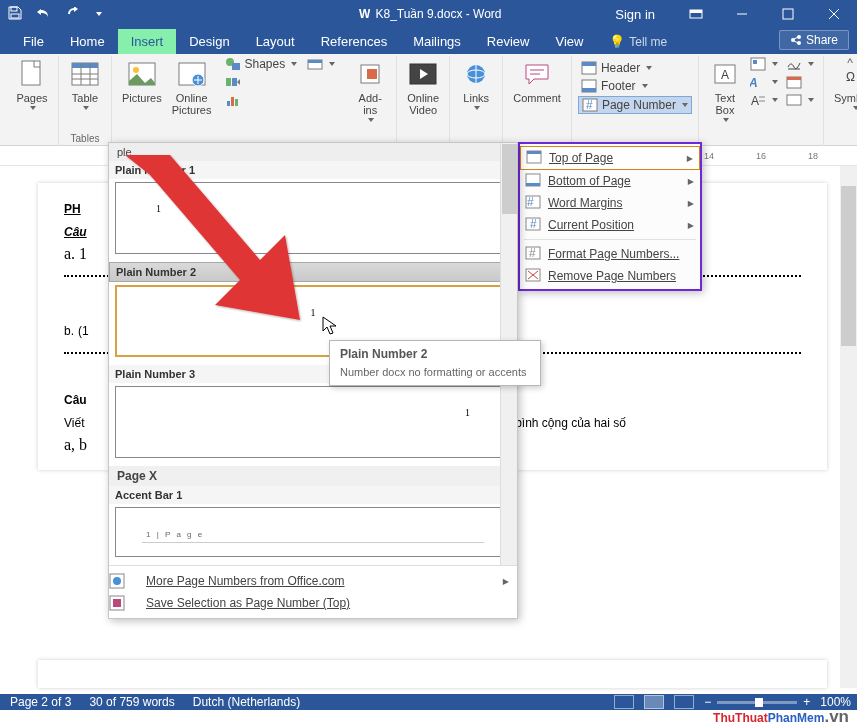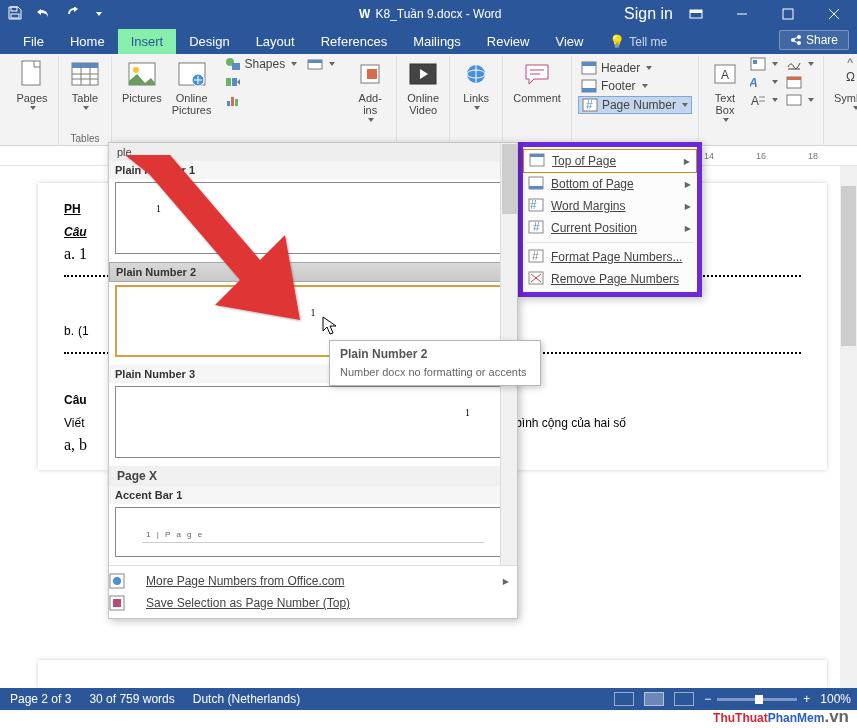--- a/index.html
+++ b/index.html
@@ -2,21 +2,21 @@
 <html><head>
 <meta charset="utf-8">
 <style>
 *{box-sizing:border-box;margin:0;padding:0;font-family:"Segoe UI",Tahoma,sans-serif;font-size:12px;-webkit-font-smoothing:antialiased}
 body{background:#fff;width:857px;height:728px;overflow:hidden;position:relative}
 .titlebar{background:#2b579a;height:28px;display:flex;align-items:center;color:#fff;position:relative}
 .qat{display:flex;align-items:center;padding-left:8px;gap:14px}
 .qat span{color:#fff;font-size:13px}
 .titlebar-center{position:absolute;left:50%;transform:translateX(-50%);display:flex;align-items:center;gap:6px;font-size:12px}
 .titlebar-right{position:absolute;right:0;display:flex;align-items:center;gap:0}
-.signin{font-size:16px}
+.signin{margin-right:18px;font-size:13px}
 .winbtn{width:46px;height:28px;display:flex;align-items:center;justify-content:center;color:#fff}
 .tabs{background:#2b579a;height:26px;display:flex;align-items:flex-end;padding-left:10px;position:relative}
 .tab{color:#fff;padding:5px 13px;font-size:13px;position:relative}
 .tab.active{background:#86efac;color:#2b579a;border-radius:0}
 .tab.tell{color:#cdd9eb}
 .share{position:absolute;right:8px;top:2px;background:rgba(255,255,255,.1);color:#fff;padding:2px 10px;font-size:12px;border:1px solid rgba(255,255,255,.3);border-radius:2px;display:flex;align-items:center;gap:4px}
 .ribbon{background:#f3f3f3;height:92px;border-bottom:1px solid #d4d4d4;display:flex;padding:2px 0 0 6px;position:relative}
 .rgroup{display:flex;flex-direction:column;align-items:center;padding:0 6px;border-right:1px solid #e1e1e1;height:90px;justify-content:space-between}
 .rgroup-top{display:flex;gap:2px;align-items:flex-start;flex:1}
 .rgroup-label{font-size:10px;color:#666;padding-bottom:2px}
@@ -40,32 +40,32 @@
 .gal-item-hdr.sel{background:linear-gradient(#d9d9d9,#c9c9c9);border:1px solid #a7a7a7}
 .gal-preview{border:1px solid #888;margin:3px 6px 8px 6px;height:72px;background:#fff;position:relative}
 .gal-preview.sel{border:2px solid #d8a13d;background:#fff}
 .pnum{position:absolute;font-family:serif;font-size:10px;color:#000}
 .gal-cat2{background:#f0f0f0;padding:3px 8px;font-weight:600;color:#444}
 .gal-scroll{position:absolute;right:0;top:0;width:17px;height:440px;background:#f0f0f0;border-left:1px solid #ddd}
 .gal-scroll-thumb{background:#cdcdcd;width:15px;height:70px;margin:1px}
 .gal-footer{border-top:1px solid #ddd;padding:4px 0}
 .gal-footitem{display:flex;align-items:center;gap:21px;padding:3px 0;color:#444;font-size:11px}
 .gal-footitem .ficon{width:16px;height:16px}
-.menu{position:absolute;left:518px;top:142px;width:184px;background:#fcfcfc;border:5px solid #6d28d9;box-shadow:2px 2px 8px rgba(0,0,0,.25);z-index:9;padding:2px 0}
+.menu{position:absolute;left:518px;top:142px;width:184px;background:#fcfcfc;border:2px solid #6d28d9;box-shadow:2px 2px 8px rgba(0,0,0,.25);z-index:9;padding:2px 0}
 .menu-item{display:flex;align-items:center;gap:8px;padding:4px 6px 4px 28px;position:relative;font-size:12px;color:#444}
 .menu-item.hl{border:1px solid #d8850f;background:#fff}
 .menu-item .mi-ico{position:absolute;left:5px;width:16px;height:16px}
 .menu-item .arrow{position:absolute;right:6px;color:#666;font-size:8px}
 .menu-sep{height:1px;background:#e1e1e1;margin:3px 4px}
 .tooltip{position:absolute;left:329px;top:340px;width:212px;background:#fff;border:1px solid #b7b7b7;box-shadow:2px 2px 6px rgba(0,0,0,.2);z-index:20;padding:6px 10px}
 .tooltip .tt-title{font-weight:600;color:#555;font-size:12px;margin-bottom:4px}
 .tooltip .tt-desc{color:#666;font-size:11px;line-height:14px}
 .redarrow{position:absolute;left:110px;top:145px;z-index:15;pointer-events:none}
 .cursor{position:absolute;left:322px;top:316px;z-index:25;pointer-events:none}
-.statusbar{position:absolute;left:0;right:0;bottom:18px;height:22px;background:#2b579a;color:#fff;display:flex;align-items:center;padding:0 10px;font-size:11px;gap:18px}
+.statusbar{position:absolute;left:0;right:0;bottom:18px;height:16px;background:#2b579a;color:#fff;display:flex;align-items:center;padding:0 10px;font-size:11px;gap:18px}
 .statusbar .right{position:absolute;right:6px;display:flex;align-items:center;gap:10px}
 .zoom{display:flex;align-items:center;gap:6px}
 .zoom-track{width:80px;height:3px;background:rgba(255,255,255,.4);position:relative}
 .zoom-thumb{position:absolute;left:38px;top:-3px;width:8px;height:9px;background:#fff}
 .watermark{position:absolute;right:8px;bottom:0;z-index:30;font-family:Arial,sans-serif;font-weight:700;font-size:22px}
 .watermark .r{color:#d7262f}.watermark .b{color:#2860c4}.watermark .g{color:#666}.watermark .sm{font-size:17px}
 .ul{text-decoration:underline}
 .tri{width:0;height:0;border-left:3px solid transparent;border-right:3px solid transparent;border-top:4px solid #666;display:inline-block;margin-left:2px;vertical-align:middle}
 .viewbtn{width:20px;height:14px;border:1px solid rgba(255,255,255,.5)}
 .accent-preview{border:1px solid #888;margin:3px 6px 8px 6px;height:50px;background:#fff;position:relative}

